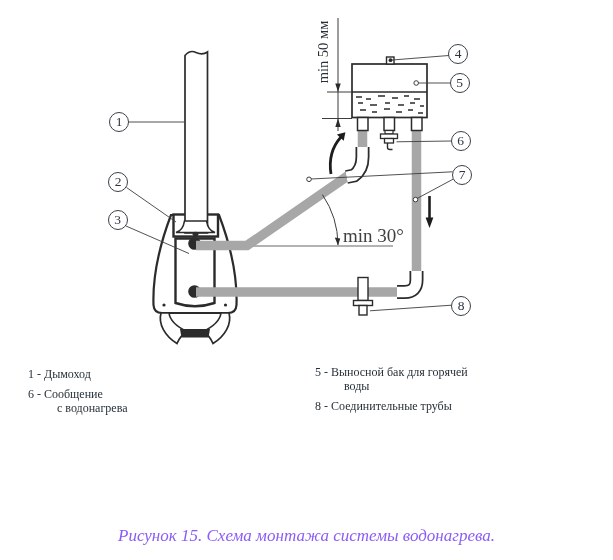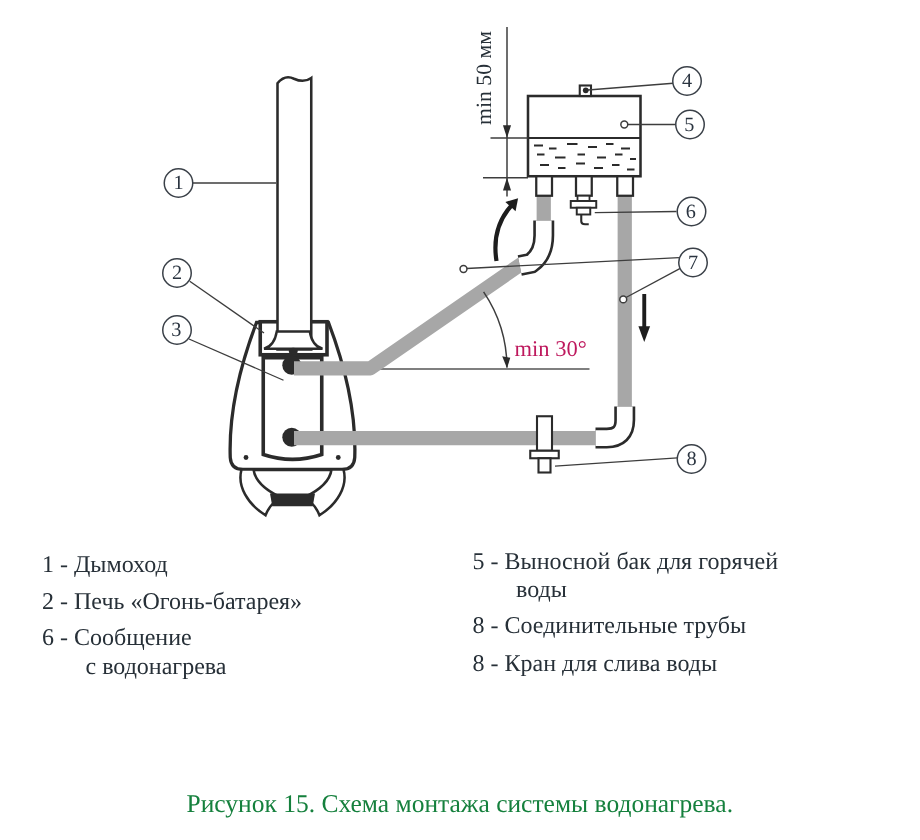--- a/index.html
+++ b/index.html
@@ -12,31 +12,31 @@
     position:absolute;width:20px;height:20px;border:1.3px solid #3a4048;border-radius:50%;
     background:#fff;display:flex;align-items:center;justify-content:center;
     font-size:13.5px;color:#2a3440;box-sizing:border-box;line-height:1;
   }
   .dim-label{
     position:absolute;left:278px;top:44px;width:90px;height:16px;
     transform:rotate(-90deg);transform-origin:center;
     font-size:14.5px;text-align:center;white-space:nowrap;color:#273038;
   }
   .angle-label{
-    position:absolute;left:343px;top:225px;font-size:15px;white-space:nowrap;color:#be185d;
+    position:absolute;left:343px;top:225px;font-size:19px;white-space:nowrap;color:#404040;
   }
   .legend-col{position:absolute;white-space:nowrap;}
   .legend-col.left{left:28px;top:368px;width:300px;}
   .legend-col.right{left:315px;top:366px;width:290px;}
-  .lg-item{margin-bottom:6px;font-size:16px;line-height:1.16;}
+  .lg-item{margin-bottom:6px;font-size:12px;line-height:1.16;}
   .lg-wrap{padding-left:29px;}
   .lg-wrap:empty{display:none;}
   .caption{
     position:absolute;left:0;top:526px;width:613px;text-align:center;
-    font-size:17px;color:#15803d;
+    font-size:17px;color:#8b5cf6;font-style:italic;
   }
 </style>
 </head>
 <body>
 
 <div class="screen">
 
   <svg class="diagram-svg" width="613" height="365" viewBox="0 0 613 365">
 
     <g>
@@ -154,39 +154,31 @@
 
   <div class="dim-label">min 50 мм</div>
   <div class="angle-label">min 30°</div>
 
   <div class="legend-col left">
     <div class="lg-item">
       <div>1 - Дымоход</div>
 
     </div>
     <div class="lg-item">
-      <div>2 - Печь «Огонь-батарея»</div>
-
-    </div>
-    <div class="lg-item">
       <div>6 - Сообщение</div>
       <div class="lg-wrap">с водонагрева</div>
     </div>
   </div>
 
   <div class="legend-col right">
     <div class="lg-item">
       <div>5 - Выносной бак для горячей</div>
       <div class="lg-wrap">воды</div>
     </div>
     <div class="lg-item">
       <div>8 - Соединительные трубы</div>
 
     </div>
-    <div class="lg-item">
-      <div>8 - Кран для слива воды</div>
-
-    </div>
   </div>
 
   <div class="caption">Рисунок 15. Схема монтажа системы водонагрева.</div>
 
 </div>
 
 </body></html>

